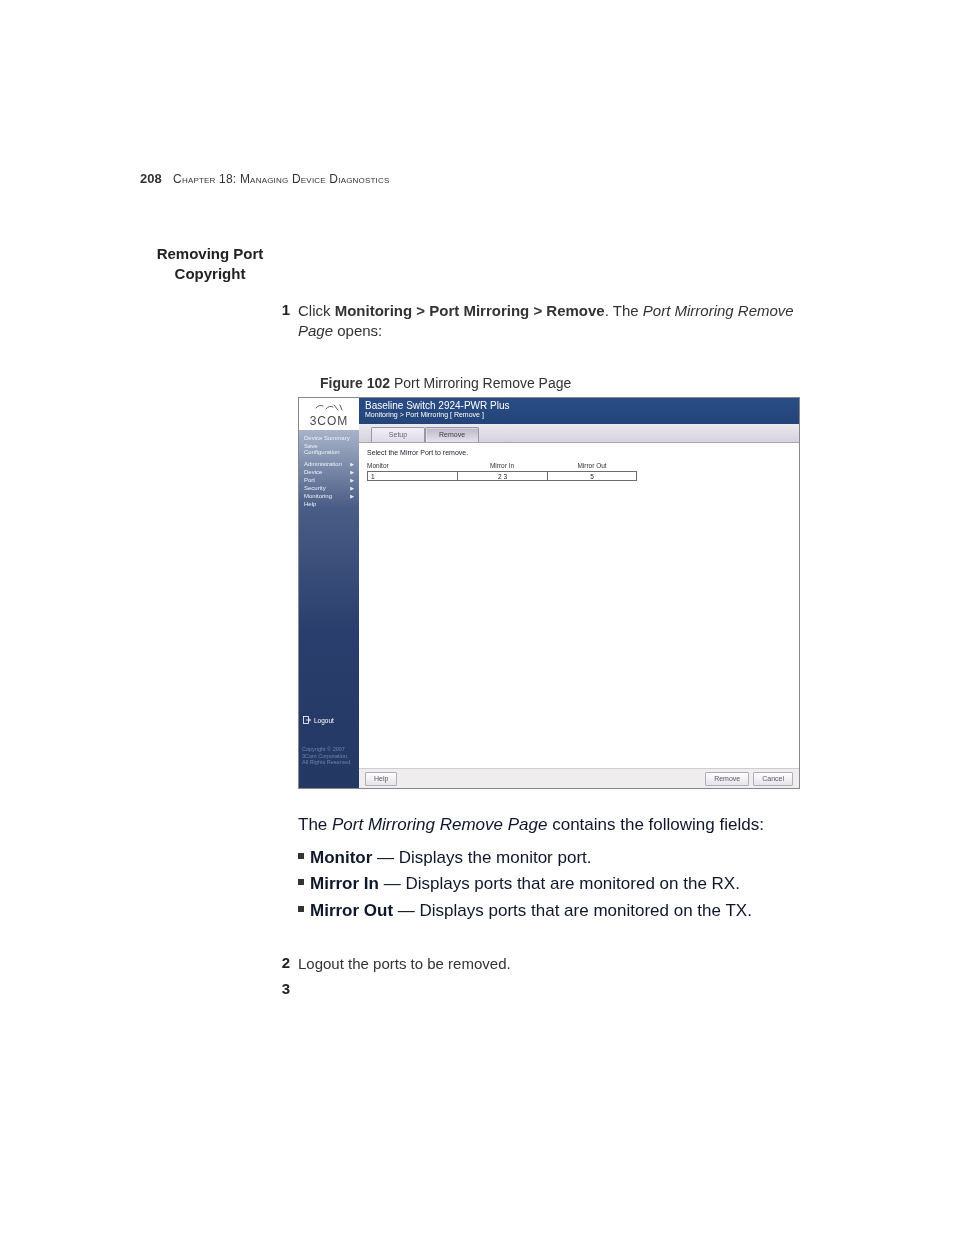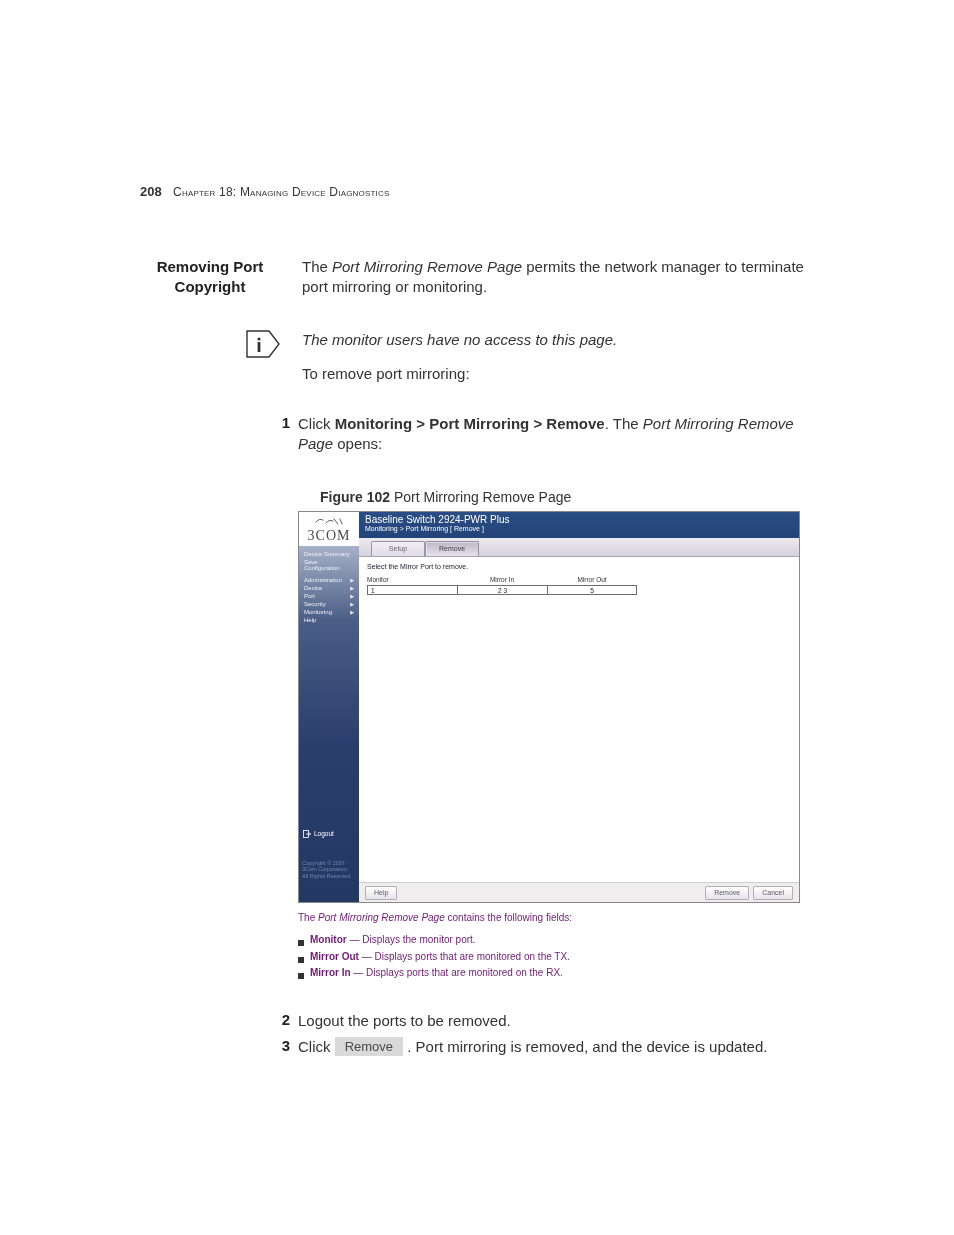--- a/index.html
+++ b/index.html
@@ -7,21 +7,21 @@
     background: #fff;
     margin: 0;
     width: 954px;
     height: 1235px;
     position: relative;
     color: #222;
   }
   .page {
     position: absolute;
     left: 140px;
-    top: 184px;
+    top: 171px;
     width: 680px;
   }
   .running-head {
     font-size: 12px;
     color: #333;
     margin-bottom: 58px;
   }
   .rh-pg { font-weight: bold; margin-right: 8px; font-size: 13px;}
   .rh-caps { font-variant: small-caps; letter-spacing: 0.2px; }
 
@@ -93,23 +93,23 @@
     position: absolute;
     left: 0; top: 0; bottom: 0;
     width: 60px;
     background: linear-gradient(180deg, #cfd7e6 0%, #4a5d86 28%, #2a3e6d 60%, #233863 100%);
   }
   .fig-logo {
     width: 60px;
     text-align: center;
     padding: 4px 0 2px;
     color: #4a4a4a;
-    font-size: 14px;
+    font-size: 12px;
     letter-spacing: 1px;
-    font-family: Liberation Serif, serif;
+    font-family: Liberation Sans, sans-serif;
     background: #fff;
   }
   .fig-logo svg { display:block; margin:0 auto 2px; }
   .fig-nav { padding: 4px 3px; }
   .fig-nav-item {
     display: flex;
     justify-content: space-between;
     align-items: center;
     color: #eef1f7;
     font-size: 6px;
@@ -220,21 +220,21 @@
     color: #5b576a;
     font-size: 7px;
     height: 12px;
     padding: 0 8px;
     line-height: 11px;
     border-radius: 1px;
   }
   .fig-btn-group { display: flex; gap: 4px; }
 
   
-  .after-fig { margin-top: 8px; font-size: 10px; color:#701a75; line-height:1.45; }
+  .after-fig { margin-top: 24px; font-size: 17px; color:#0f172a; line-height:1.45; }
   .after-fig .it { font-style: italic; }
   .bullets { margin: 8px 0 14px 0; }
   .bullet { display:flex; gap:6px; margin: 2px 0; }
   .bullet .sq { width:6px; height:6px; background:#333; margin-top:7px; flex:0 0 6px; }
 
   .inline-btn {
     display: inline-block;
     background: #d9d9d9;
     color: #4a4a4a;
     font-size: 13px;
@@ -251,40 +251,22 @@
     <span class="rh-pg">208</span>
     <span class="rh-caps">Chapter 18: </span>
     <span class="rh-caps">Managing Device Diagnostics</span>
   </div>
 
   <div class="section">
     <div class="side-heading">
       <span>Removing Port</span><br>
       <span>Copyright</span>
     </div>
-    <div class="body">
-      <p>
-        <span>The </span><span class="italic">Port Mirroring Remove Page</span><span> permits the network manager to terminate port mirroring or monitoring.</span>
-      </p>
-    </div>
-  </div>
-
-  <div class="note-row">
-    <div class="note-icon">
-      <svg viewBox="0 0 34 28">
-        <polygon points="1,1 23,1 33,14 23,27 1,27" fill="none" stroke="#333" stroke-width="1.4"></polygon>
-        <circle cx="13" cy="9" r="1.6" fill="#333"></circle>
-        <rect x="11.6" y="12" width="2.8" height="10" fill="#333"></rect>
-      </svg>
-    </div>
-    <div class="body">
-      <p class="italic">The monitor users have no access to this page.</p>
-      <p>To remove port mirroring:</p>
-    </div>
-  </div>
+  </div>
+
 
   <div class="numlist">
     <div class="col1"></div>
     <div class="num">1</div>
     <div class="li">
       <span>Click </span><b>Monitoring &gt; Port Mirroring &gt; Remove</b><span>. The </span><span class="it">Port Mirroring Remove Page</span><span> opens:</span>
     </div>
   </div>
 
   <div class="numlist">
@@ -387,40 +369,35 @@
         <div>
           <span>The </span><span class="it">Port Mirroring Remove Page</span><span> contains the following fields:</span>
         </div>
         <div class="bullets">
           <div class="bullet">
             <div class="sq"></div>
             <div><b>Monitor</b><span> — Displays the monitor port.</span></div>
           </div>
           <div class="bullet">
             <div class="sq"></div>
-            <div><b>Mirror Out</b><span> — Displays ports that are monitored on the TX.</span></div>
+            <div><b>Mirror In</b><span> — Displays ports that are monitored on the RX.</span></div>
           </div>
           <div class="bullet">
             <div class="sq"></div>
-            <div><b>Mirror In</b><span> — Displays ports that are monitored on the RX.</span></div>
+            <div><b>Mirror Out</b><span> — Displays ports that are monitored on the TX.</span></div>
           </div>
         </div>
       </div>
     </div>
   </div>
 
   <div class="numlist">
     <div class="col1"></div>
     <div class="num">2</div>
     <div class="li">Logout the ports to be removed.</div>
   </div>
 
   <div class="numlist" style="margin-top:6px;">
     <div class="col1"></div>
     <div class="num">3</div>
-    <div class="li">
-      <span>Click </span>
-      <span class="inline-btn">Remove</span>
-      <span>. Port mirroring is removed, and the device is updated.</span>
-    </div>
   </div>
 
 </div>
 
 </body></html>

